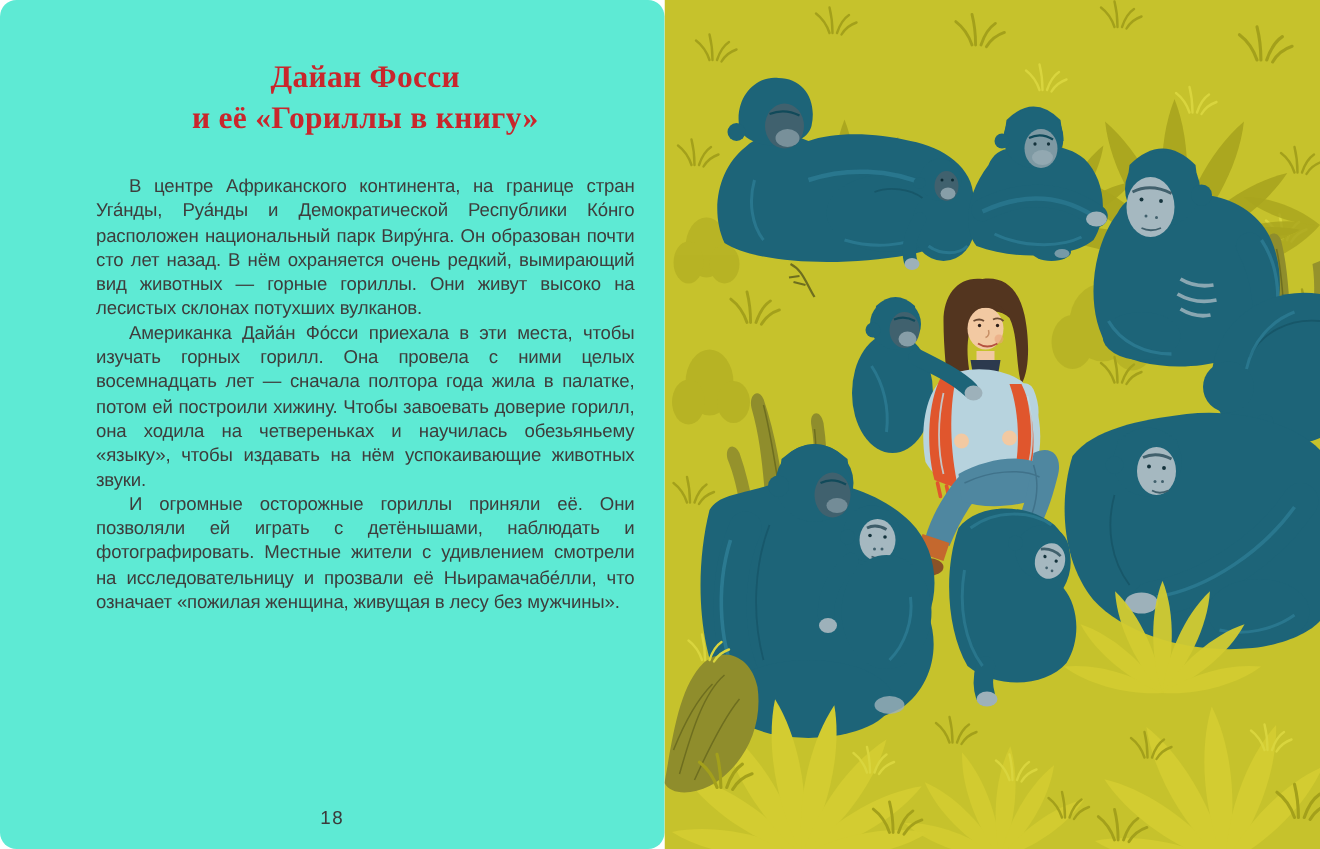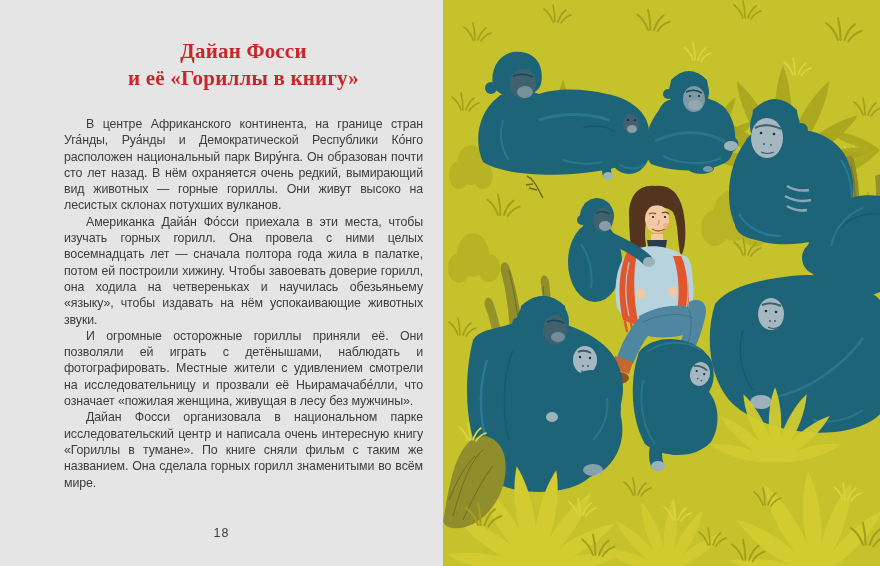--- a/index.html
+++ b/index.html
@@ -2,57 +2,56 @@
 <html style="--titleRed: #c9262c; --bodyText: #3e3d3c; --bg: #c6c22c; --bushDark: #a9a51e; --bushLight: #d3cc31; --branch: #8f8d2c; --branchDark: #6e6e1f; --grassDark: #a3a01b; --grassLight: #d9d53e; --teal: #1d6478; --tealHl: #2f7f97; --tealDark: #114a5a; --faceLight: #a5b8c0; --faceMid: #7e99a3; --faceDark: #40616e; --hand: #9db1ba; --skin: #f2c9a2; --hair: #53351f; --jacket: #b7d3de; --jeans: #4f87a0; --vest: #e0562d; --collar: #2c3a4e; --shoeBrown: #8a5226; --shoeOrange: #c4682e;"><head>
 <meta charset="utf-8">
 <style>
   html,body{margin:0;padding:0;}
   body{
     width:880px;height:566px;background:#ffffff;overflow:hidden;
     font-family:"Liberation Sans","DejaVu Sans",sans-serif;
   }
   .spread{display:flex;width:880px;height:566px;}
   .page-left{
-    position:relative;width:461px;height:566px;background:#e5e5e5;
-    box-sizing:border-box;padding:38px 20px 0 64px;
+    position:relative;width:461px;height:566px;background:#5eead4;
+    box-sizing:border-box;padding:38px 20px 0 64px;border-radius:11px;
   }
   .chapter-title{
     margin:0 0 13px 0;text-align:center;
     font-family:"Liberation Serif","DejaVu Serif",serif;
     font-weight:700;font-size:21px;line-height:27px;
     color:var(--titleRed,#c9262c);letter-spacing:.2px;
   }
   .chapter-title span{display:block;}
   .body-text{color:var(--bodyText,#3e3d3c);margin-top:24px;}
   .body-text p{
     margin:0;font-size:12.4px;line-height:16.3px;
     text-align:justify;text-indent:22px;letter-spacing:-0.1px;
   }
   .page-number{
-    position:absolute;left:0;right:0;bottom:26px;text-align:center;
+    position:absolute;left:0;right:0;bottom:14px;text-align:center;
     font-size:12.5px;color:#3b3b3b;letter-spacing:1px;
   }
   .page-right{position:relative;width:437px;height:566px;}
   .page-right svg{display:block;width:437px;height:566px;}
 </style>
 </head>
 <body>
 
 <div class="spread">
 
   <section class="page-left">
     <h1 class="chapter-title">
       <span>Дайан Фосси</span>
       <span>и её «Гориллы в книгу»</span>
     </h1>
     <div class="body-text">
       <p>В центре Африканского континента, на границе стран Уга́нды, Руа́нды и Демократической Республики Ко́нго расположен национальный парк Виру́нга. Он образован почти сто лет назад. В нём охраняется очень редкий, вымирающий вид животных — горные гориллы. Они живут высоко на лесистых склонах потухших вулканов.</p>
       <p>Американка Дайа́н Фо́сси приехала в эти места, чтобы изучать горных горилл. Она провела с ними целых восемнадцать лет — сначала полтора года жила в палатке, потом ей построили хижину. Чтобы завоевать доверие горилл, она ходила на четвереньках и научилась обезьяньему «языку», чтобы издавать на нём успокаивающие животных звуки.</p>
       <p>И огромные осторожные гориллы приняли её. Они позволяли ей играть с детёнышами, наблюдать и фотографировать. Местные жители с удивлением смотрели на исследовательницу и прозвали её Ньирамачабе́лли, что означает «пожилая женщина, живущая в лесу без мужчины».</p>
-      <p>Дайан Фосси организовала в национальном парке исследовательский центр и написала очень интересную книгу «Гориллы в тумане». По книге сняли фильм с таким же названием. Она сделала горных горилл знаменитыми во всём мире.</p>
     </div>
     <div class="page-number">18</div>
   </section>
 
   <section class="page-right">
     <svg viewBox="0 0 437 566" aria-hidden="true">
       <defs>
         <path id="petal" d="M0,0 C-7,-20 -8,-48 0,-68 C8,-48 7,-20 0,0 Z"></path>
         <g id="tuft" fill="none" stroke-width="1.6" stroke-linecap="round">
           <path d="M0,0 C-2,-6 -5,-10 -9,-13"></path>

